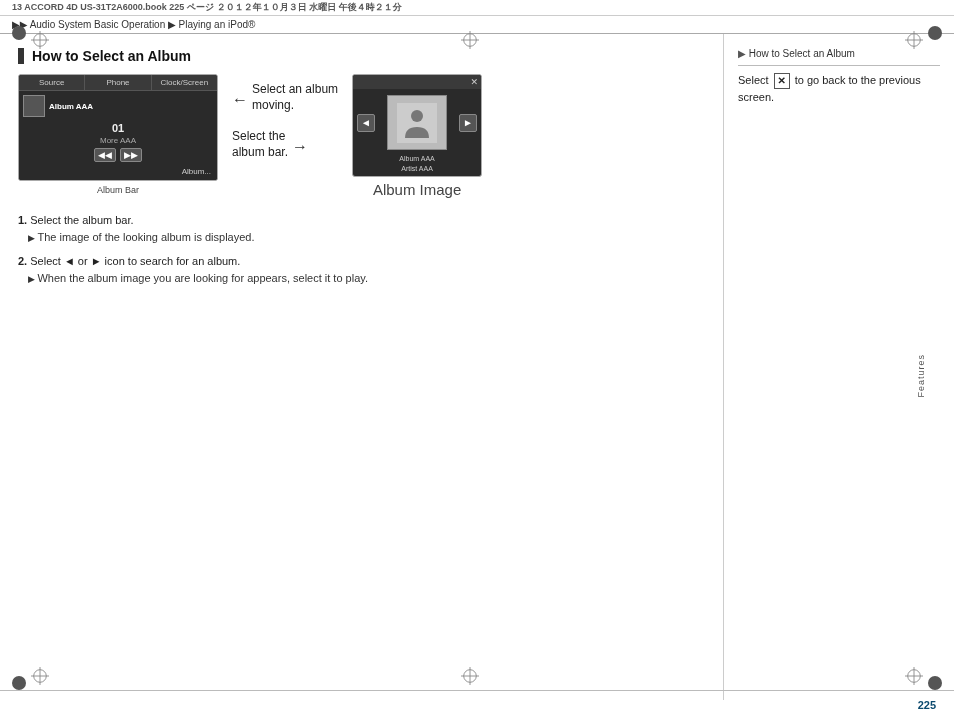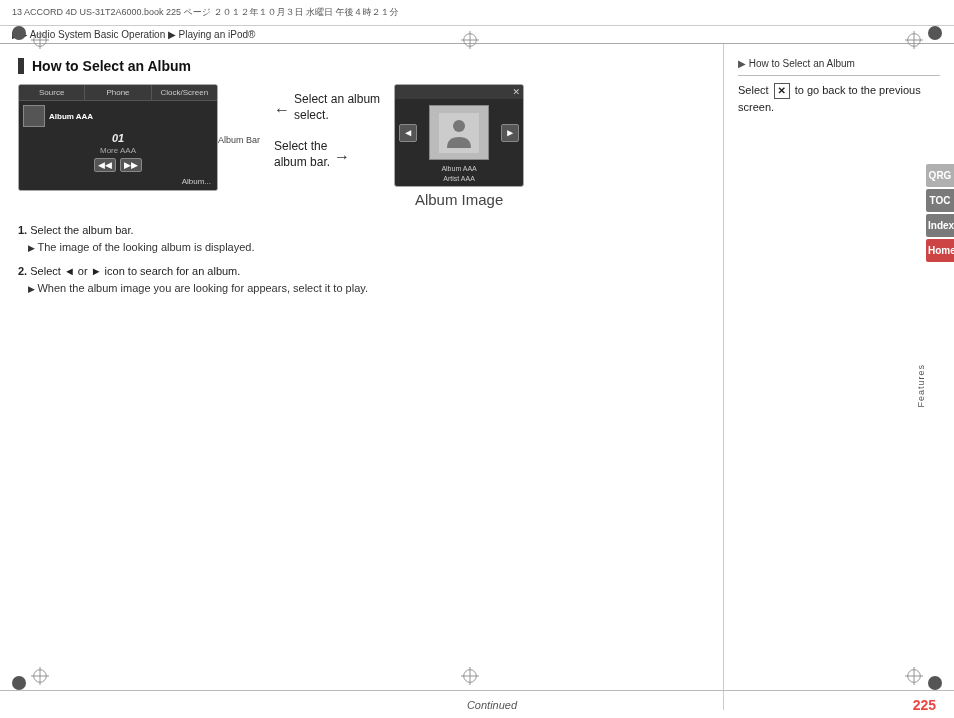--- a/index.html
+++ b/index.html
@@ -370,23 +370,23 @@
       padding: 0 18px;
     }
     .bottom-continued {
       flex: 1;
       text-align: center;
       font-size: 11px;
       font-style: italic;
       color: #555;
     }
     .page-number {
-      font-size: 14px;
+      font-size: 11px;
       font-weight: bold;
-      color: #ef4444;
+      color: #0c4a6e;
       min-width: 30px;
       text-align: right;
     }
 
     
     .crosshair {
       position: absolute;
       width: 20px;
       height: 20px;
       display: flex;
@@ -454,21 +454,21 @@
     <line x1="10" y1="0" x2="10" y2="20"></line>
     <line x1="0" y1="10" x2="20" y2="10"></line>
   </svg>
 </div>
 
 <div style="position:absolute;top:26px;left:12px;width:14px;height:14px;border-radius:50%;background:#555;"></div>
 <div style="position:absolute;top:26px;right:12px;width:14px;height:14px;border-radius:50%;background:#555;"></div>
 <div style="position:absolute;bottom:28px;left:12px;width:14px;height:14px;border-radius:50%;background:#555;"></div>
 <div style="position:absolute;bottom:28px;right:12px;width:14px;height:14px;border-radius:50%;background:#555;"></div>
 
-<div class="header-bar" style="height:26px;">
+<div class="header-bar" style="height:16px;font-weight:bold;">
   <span class="print-info">13 ACCORD 4D US-31T2A6000.book   225 ページ   ２０１２年１０月３日   水曜日   午後４時２１分</span>
 </div>
 
 <div class="breadcrumb-bar">
   <span>▶▶</span>
   <span>Audio System Basic Operation</span>
   <span>▶</span>
   <span>Playing an iPod®</span>
 </div>
 
@@ -476,53 +476,53 @@
 
   <div class="left-content">
 
     <div class="section-heading">
       <span class="heading-bar"></span>
       <span class="heading-text">How to Select an Album</span>
     </div>
 
     <div class="diagram-area">
 
-      <div style="display:flex;flex-direction:row;align-items:center;">
+      <div style="display:flex;flex-direction:column;align-items:center;">
         <div class="album-bar-panel">
           <div class="panel-tabs">
             <div class="panel-tab">Source</div>
             <div class="panel-tab">Phone</div>
             <div class="panel-tab">Clock/Screen</div>
           </div>
           <div class="panel-content">
             <div class="album-row">
               <div class="album-thumb"></div>
               <div class="album-info">
                 <div class="album-name">Album AAA</div>
               </div>
             </div>
-            <div style="text-align:center;color:#eee;font-size:11px;font-weight:bold;padding:2px 0;font-style:italic;">01</div>
+            <div style="text-align:center;color:#eee;font-size:11px;font-weight:bold;padding:2px 0;">01</div>
             <div style="text-align:center;color:#aaa;font-size:8px;">More AAA</div>
             <div class="controls-row">
               <div class="ctrl-btn">◀◀</div>
               <div class="ctrl-btn">▶▶</div>
             </div>
             <div class="more-btn">Album...</div>
           </div>
         </div>
         <div class="album-bar-label">Album Bar</div>
       </div>
 
       <div style="display:flex;flex-direction:column;justify-content:center;gap:16px;padding:8px 4px;">
 
         <div class="arrow-item">
           <span class="arrow-left">←</span>
           <span class="arrow-label">
             <span>Select an album</span><br>
-            <span>select.</span>
+            <span>moving.</span>
           </span>
         </div>
 
         <div class="arrow-item">
           <span class="arrow-label">
             <span>Select the</span><br>
             <span>album bar.</span>
           </span>
           <span class="arrow-right">→</span>
         </div>
@@ -576,30 +576,23 @@
       <span class="note-arrow">▶</span>
       <span>How to Select an Album</span>
     </div>
     <div class="divider-h"></div>
     <div class="sidebar-select-line">
       <span>Select</span>
       <span class="x-box">✕</span>
       <span>to go back to the previous screen.</span>
     </div>
 
-    <div class="edge-tabs">
-      <div class="edge-tab qrg">QRG</div>
-      <div class="edge-tab toc">TOC</div>
-      <div class="edge-tab index">Index</div>
-      <div class="edge-tab home">Home</div>
-    </div>
 
     <div class="features-label">Features</div>
 
   </div>
 
 </div>
 
 <div class="bottom-bar">
   <div style="width:60px;"></div>
-  <div class="bottom-continued">Continued</div>
   <div class="page-number">225</div>
 </div>
 
 </body></html>

